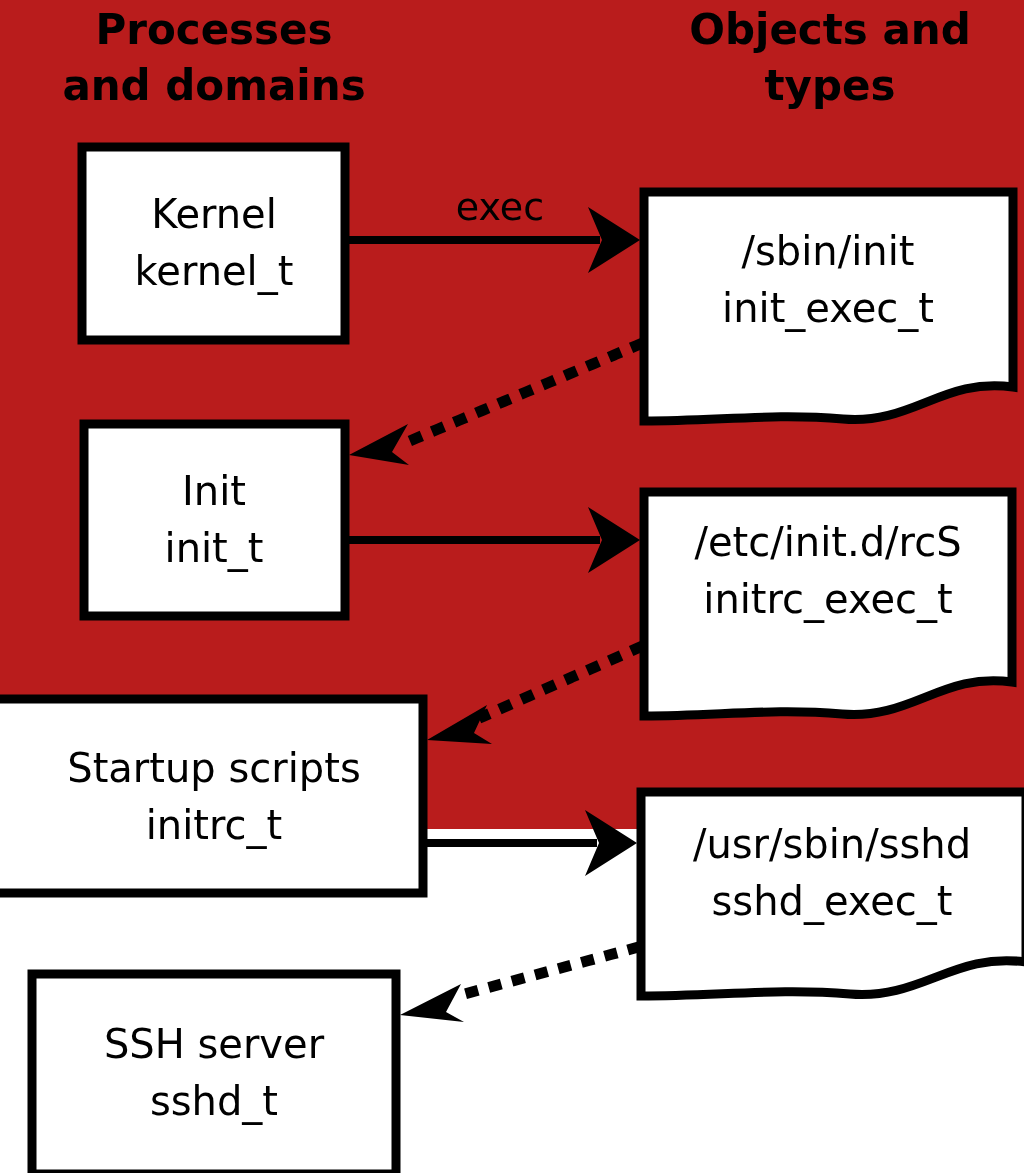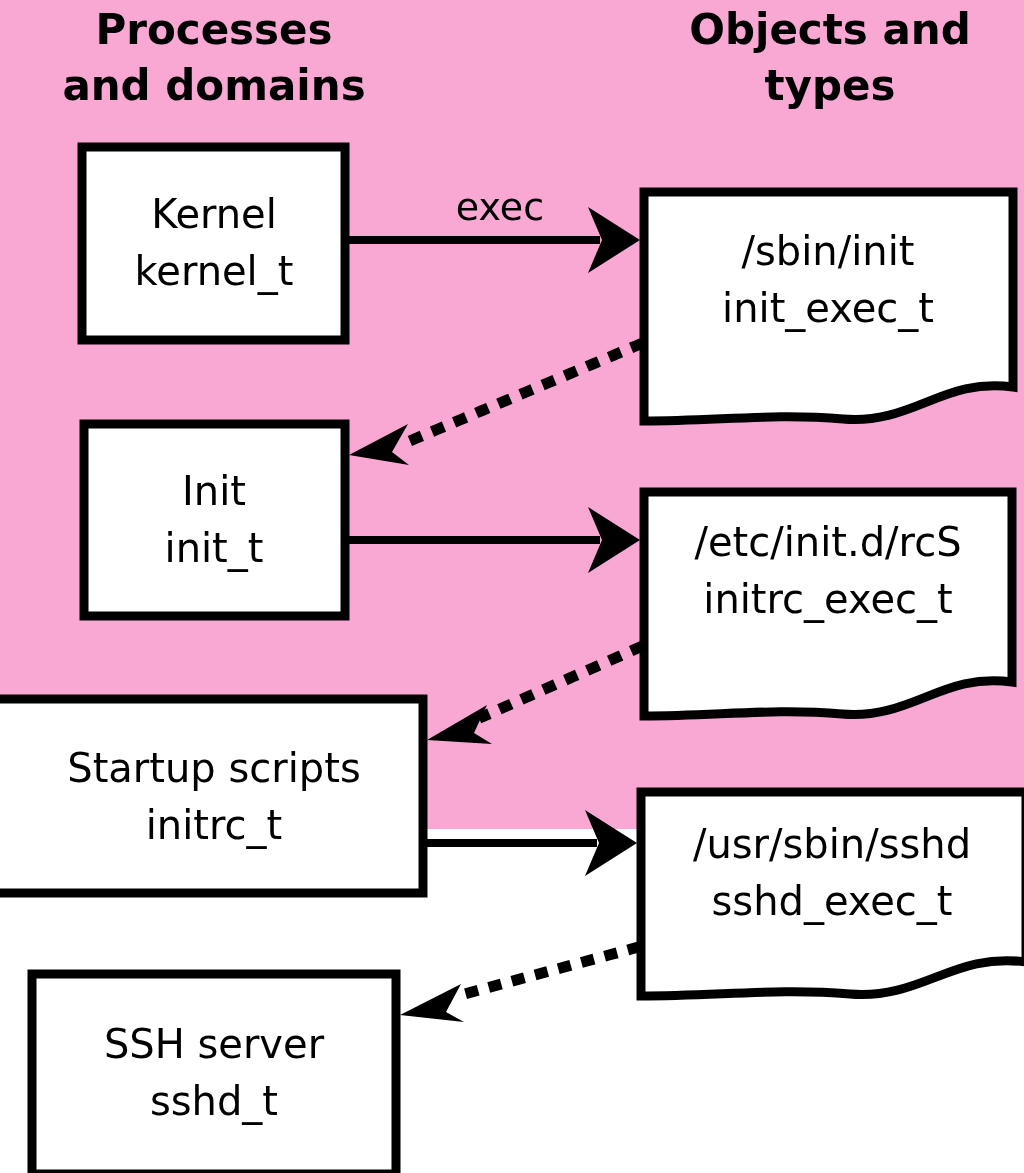--- a/index.html
+++ b/index.html
@@ -10,21 +10,21 @@
   body {
     width: 1024px;
     height: 1173px;
     font-family: "DejaVu Sans", sans-serif;
     overflow: hidden;
   }
   #diagram-root {
     position: relative;
     width: 1024px;
     height: 829px;
-    background: #f9a8d4;
+    background: #b91c1c;
   }
   svg.canvas {
     display: block;
     width: 1024px;
     height: 1173px;
   }
   text.col-header {
     font-family: "DejaVu Sans", sans-serif;
     font-weight: bold;
     font-size: 42px;

